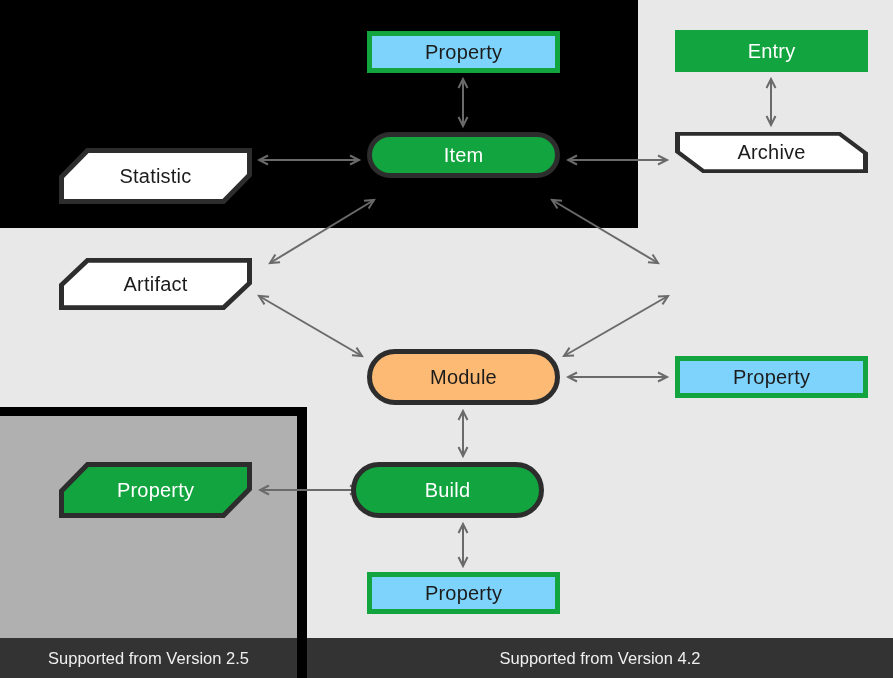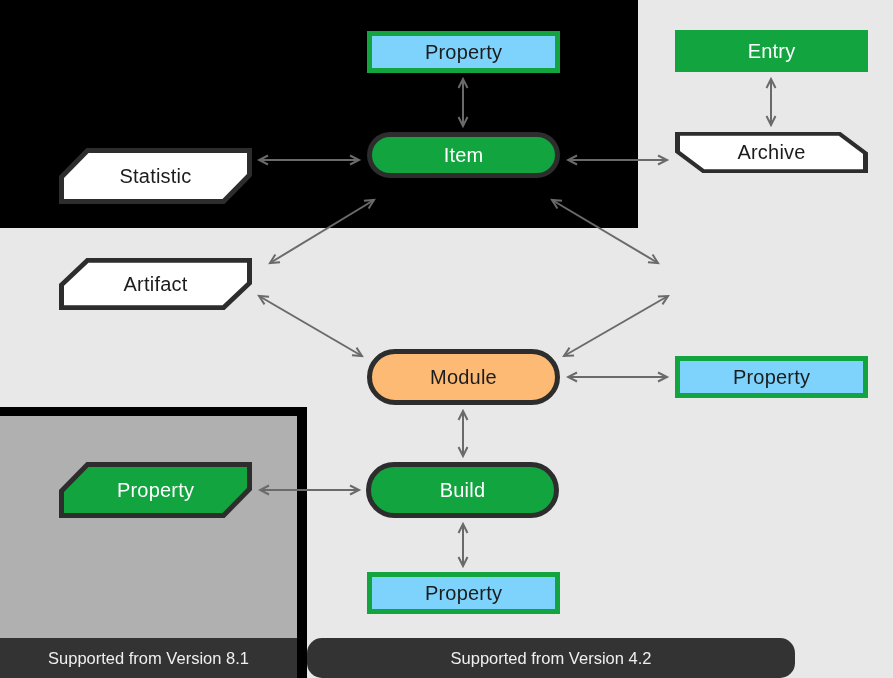--- a/index.html
+++ b/index.html
@@ -32,29 +32,29 @@
   #n-property-top   {left:367px;top:31px; width:193px;height:42px;}
   #n-entry          {left:675px;top:30px; width:193px;height:42px;}
   #n-statistic      {left:59px; top:148px;width:193px;height:56px;}
   #n-item           {left:367px;top:132px;width:193px;height:46px;}
   #n-archive        {left:675px;top:132px;width:193px;height:41px;}
   #n-artifact       {left:59px; top:258px;width:193px;height:52px;}
   #n-dependency     {left:675px;top:258px;width:193px;height:56px;}
   #n-module         {left:367px;top:349px;width:193px;height:56px;}
   #n-property-right {left:675px;top:356px;width:193px;height:42px;}
   #n-promotion      {left:59px; top:462px;width:193px;height:56px;}
-  #n-build          {left:366px;top:462px;width:193px;height:56px;}
+  #n-build          {left:351px;top:462px;width:193px;height:56px;}
   #n-property-bottom{left:367px;top:572px;width:193px;height:42px;}
   
   .bar{
     position:absolute;top:638px;height:40px;display:flex;align-items:center;justify-content:center;
     background:var(--barDark,#333);color:var(--barText,#efefef);font-size:16.5px;
   }
   .bar.left{left:0;width:297px;}
-  .bar.right{left:307px;width:488px;border-radius:15px;}
+  .bar.right{left:307px;width:586px;}
   .bar-sep{position:absolute;left:297px;top:638px;width:10px;height:40px;background:#000;}
   .hexfill-white{fill:#fff;}
   .hexfill-green{fill:var(--green,#12a43f);}
   .hexstroke{stroke:var(--darkBorder,#2d2d2d);stroke-width:5;stroke-linejoin:miter;}
 </style>
 </head>
 <body>
 
 <div class="canvas">
 
@@ -137,20 +137,20 @@
 
   <div class="node pill green lightText" id="n-build">
     <span class="lbl">Build</span>
   </div>
 
   <div class="node propbox" id="n-property-bottom">
     <span class="lbl">Property</span>
   </div>
 
   <div class="bar left">
-    <span>Supported from Version 8.1</span>
+    <span>Supported from Version 2.5</span>
   </div>
   <div class="bar-sep"></div>
   <div class="bar right">
     <span>Supported from Version 4.2</span>
   </div>
 
 </div>
 
 </body></html>

